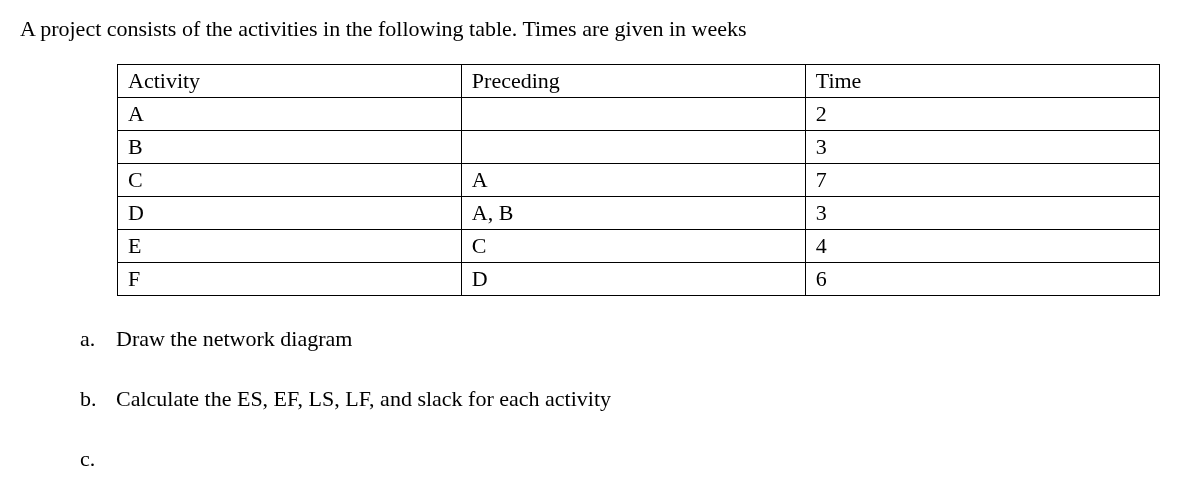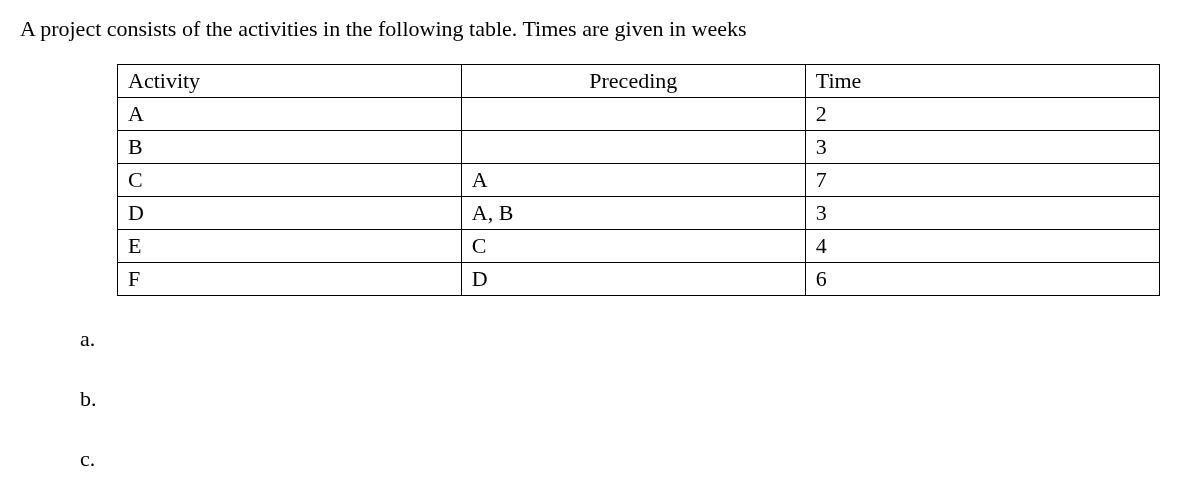--- a/index.html
+++ b/index.html
@@ -26,21 +26,21 @@
     }
     th, td {
       border: 1px solid #000;
       padding: 2px 10px;
       text-align: left;
       font-weight: normal;
       font-size: 22px;
       height: 28px;
     }
     .col-activity { width: 33%; }
-    .col-preceding { width: 33%; text-align: center; }
+    .col-preceding { width: 33%; }
     .col-time { width: 34%; }
     ol.questions {
       list-style: none;
       padding: 0;
       margin: 30px 0 0 60px;
     }
     ol.questions li {
       margin-bottom: 34px;
       display: flex;
       align-items: baseline;
@@ -95,20 +95,22 @@
         <td>D</td>
         <td>6</td>
       </tr>
     </tbody>
   </table>
 </div>
 
 <ol class="questions">
   <li>
     <span class="marker">a.</span>
+    <span>Draw the network diagram</span>
   </li>
   <li>
     <span class="marker">b.</span>
+    <span>Calculate the ES, EF, LS, LF, and slack for each activity</span>
   </li>
   <li>
     <span class="marker">c.</span>
   </li>
 </ol>
 
 </body></html>

